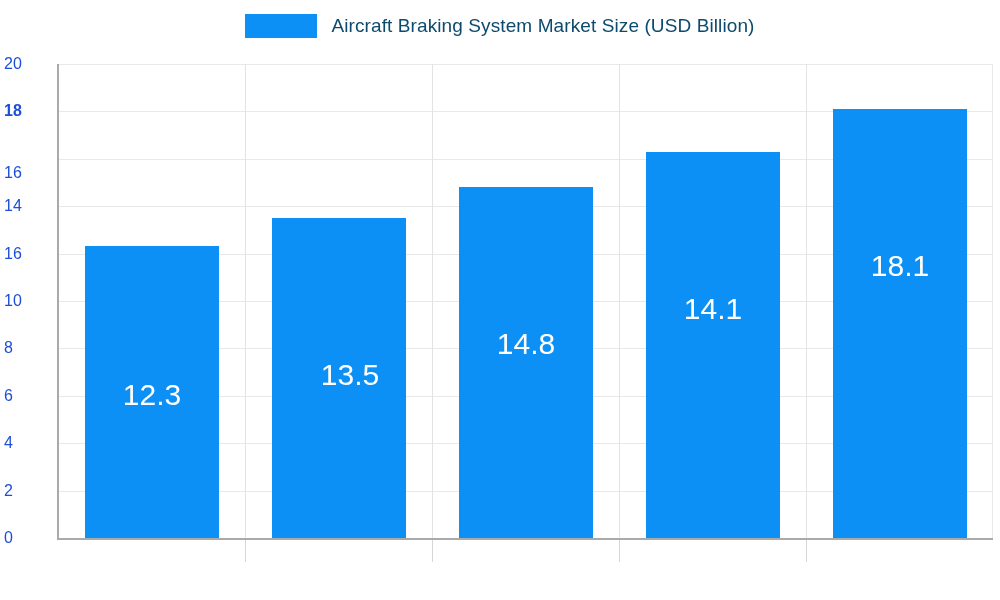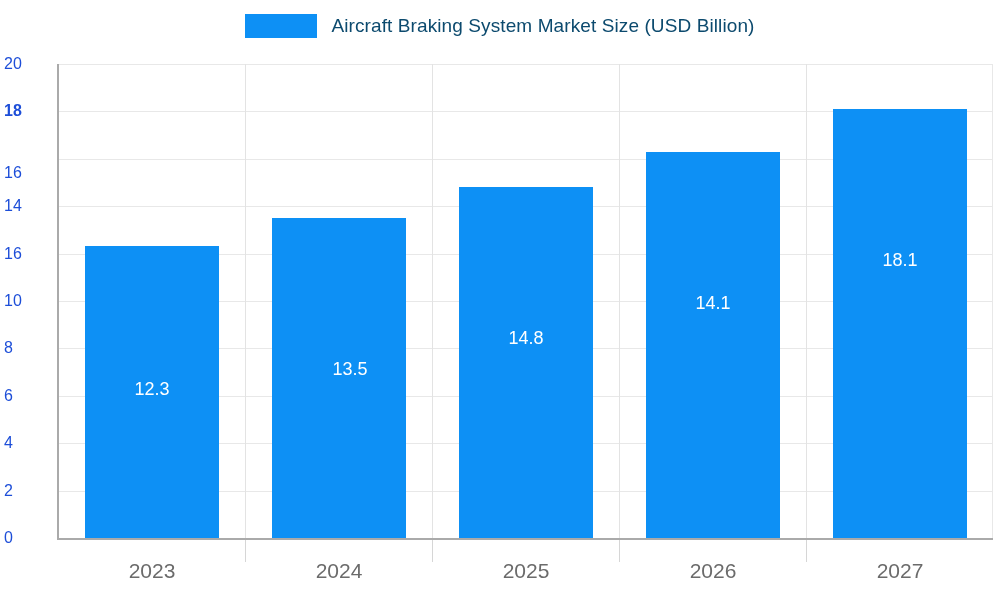--- a/index.html
+++ b/index.html
@@ -148,21 +148,21 @@
   }
 
   
   .bar {
     position: absolute;
     background: #0d90f5;
   }
   .bar-label {
     position: absolute;
     text-align: center;
-    font-size: 18px;
+    font-size: 30px;
     color: #ffffff;
     transform: translateX(-50%);
     line-height: 1;
     white-space: nowrap;
   }
 </style>
 </head>
 <body>
 
 <div id="chart-root">
@@ -225,22 +225,14 @@
     <div class="axis-x"></div>
     <div class="axis-y"></div>
     <div id="ticks-x">
         <div class="tick-x" style="left: 187px;"></div>
         <div class="tick-x" style="left: 374px;"></div>
         <div class="tick-x" style="left: 561px;"></div>
         <div class="tick-x" style="left: 748px;"></div>
       </div>
   </div>
 
-  <div class="xlabels-wrap">
-
-  <div class="xlabel" style="left: 94px;">2023</div>
-      <div class="xlabel" style="left: 281px;">2024</div>
-      <div class="xlabel" style="left: 468px;">2025</div>
-      <div class="xlabel" style="left: 655px;">2026</div>
-      <div class="xlabel" style="left: 842px;">2027</div>
-    </div>
 
 </div>
 
 </body></html>

